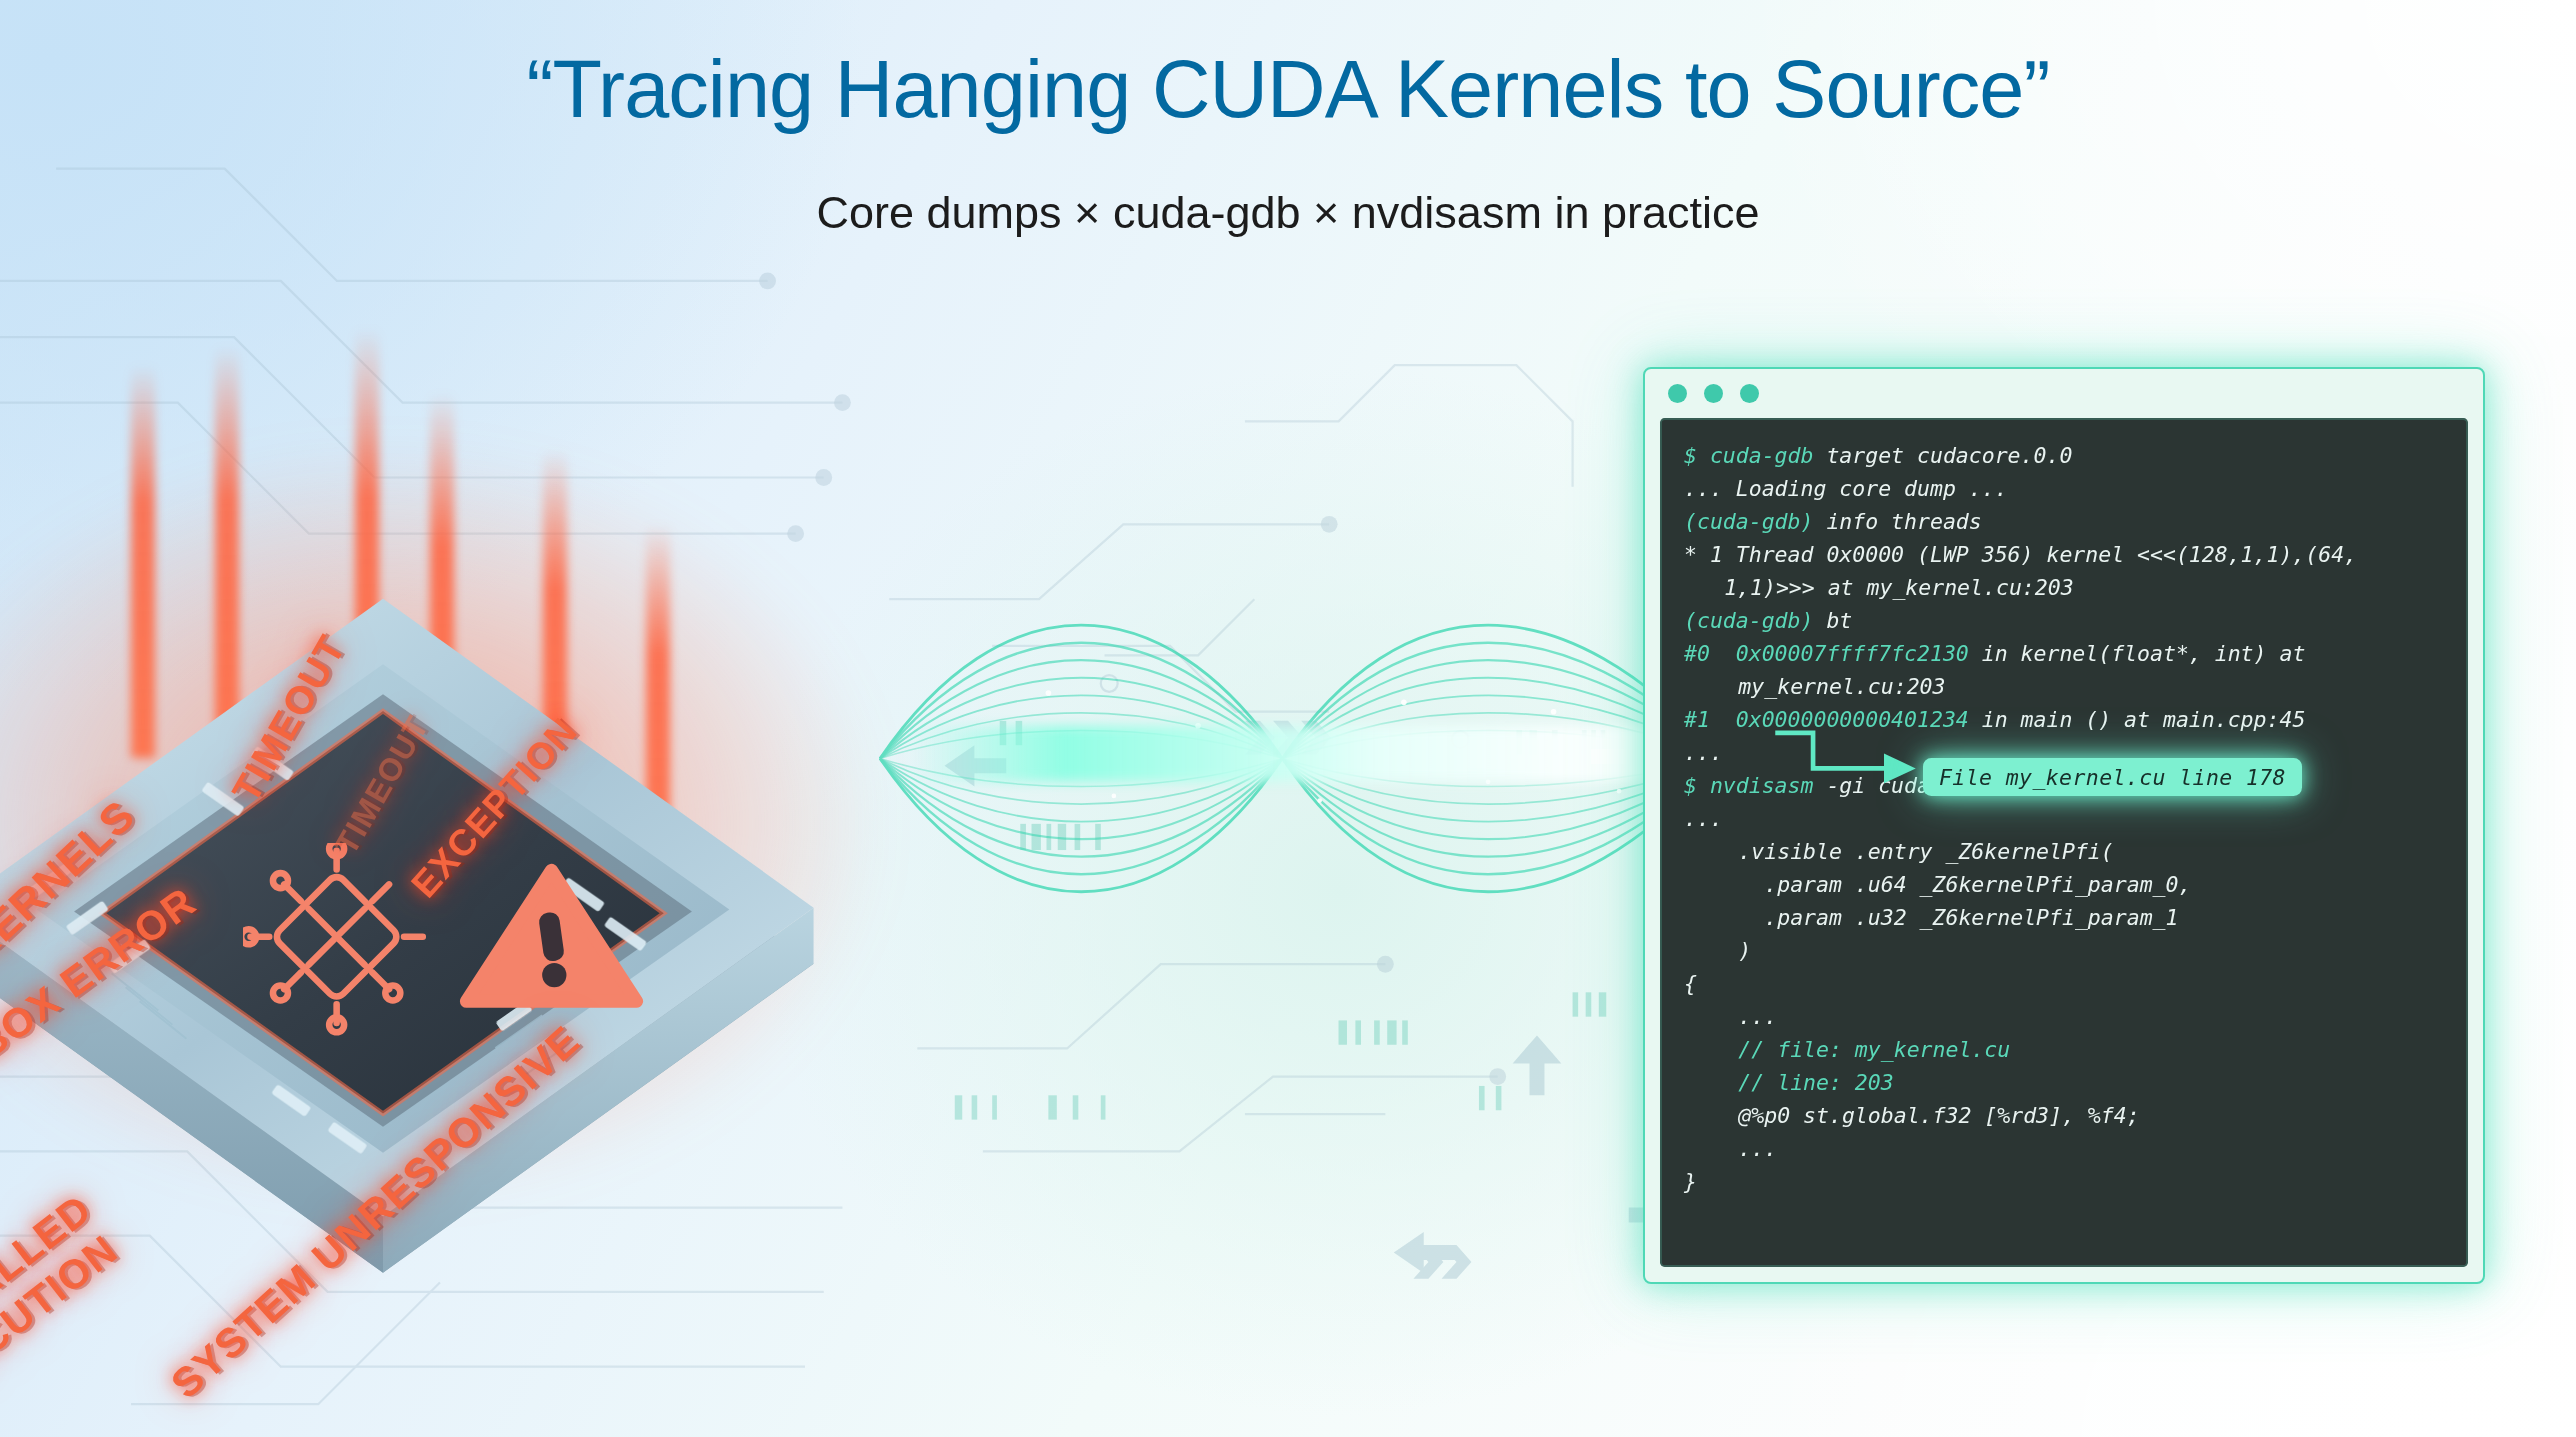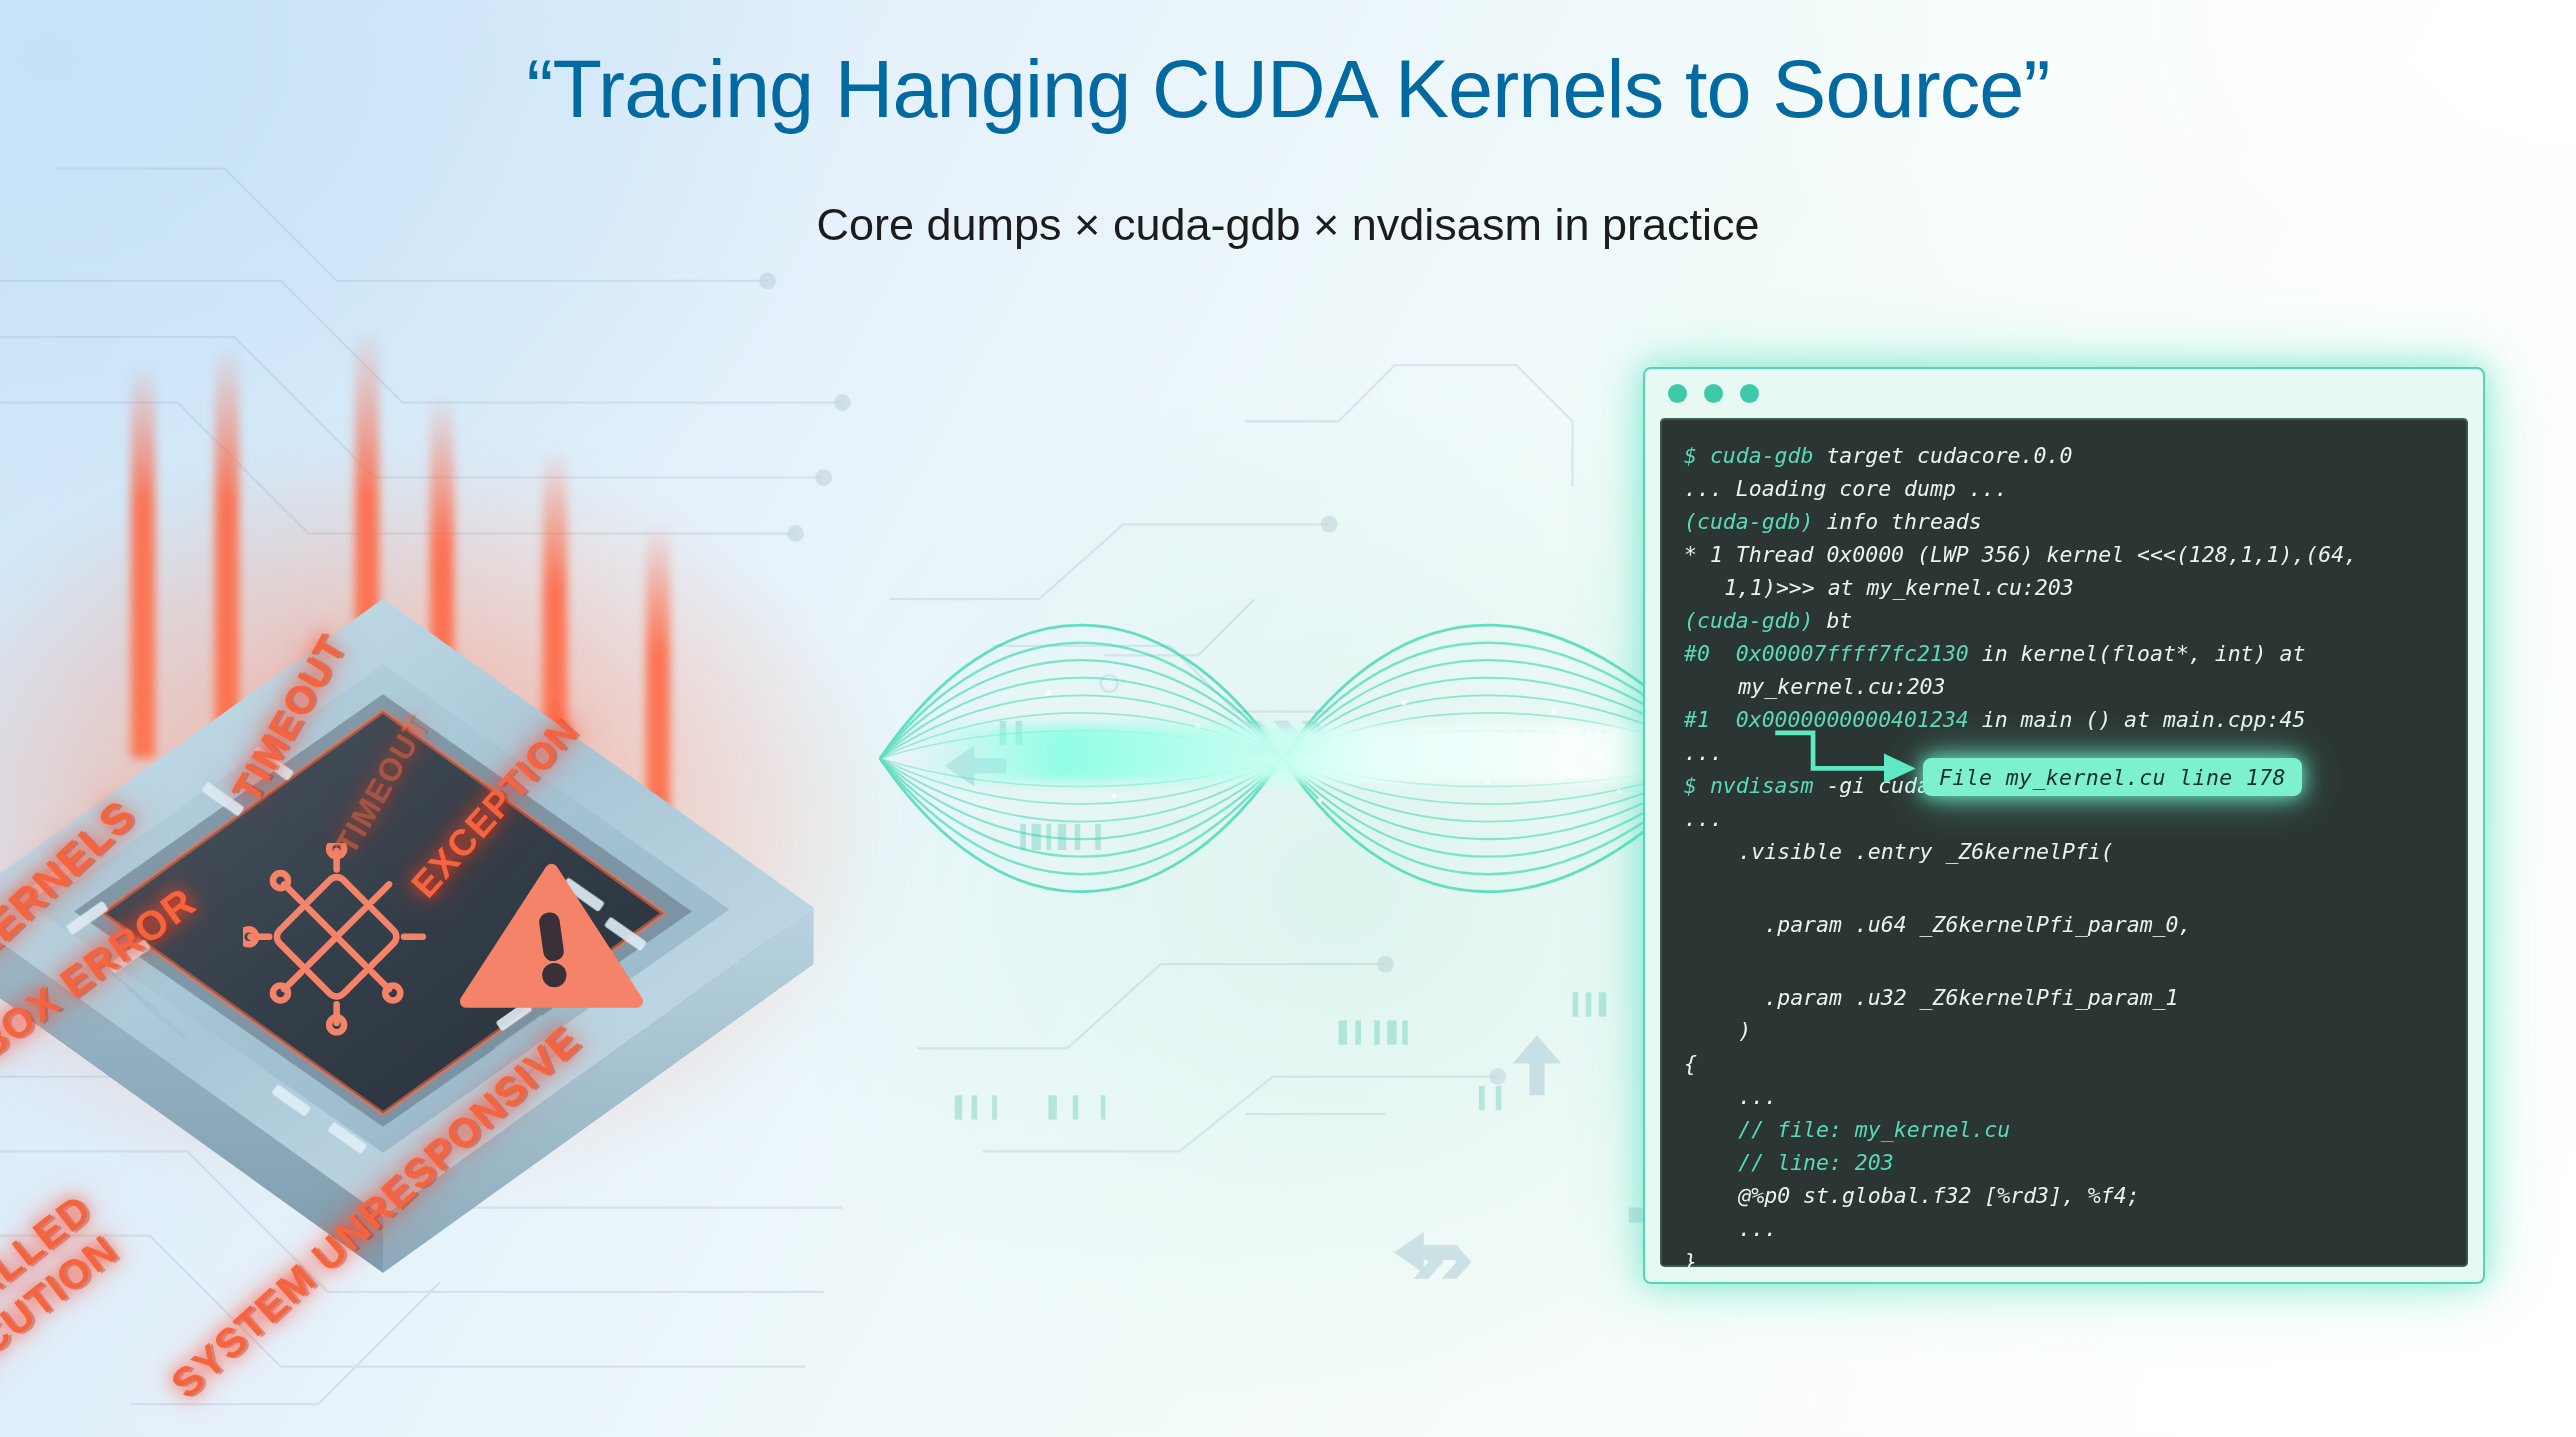--- a/index.html
+++ b/index.html
@@ -70,21 +70,21 @@
   }
   .term-code{
     position:absolute;left:24px;right:13px;top:20.6px;
     font-family:"DejaVu Sans Mono","Liberation Mono",monospace;
     font-size:21.5px;line-height:33px;color:#e9f3f1;white-space:pre-wrap;
   }
   .ln{display:block;}
   .tk{color:#5ad8b8;}
   .ind1{padding-left:3.1ch;}
   .ind2{padding-left:4.2ch;}
-  .ind3{padding-left:6.2ch;margin-top:40px;}
+  .ind3{padding-left:6.2ch;}
 
   
   .badge{
     position:absolute;left:263px;top:340px;
     background:#7df0d0;color:#17302a;border-radius:8.4px;
     padding:6.6px 16px;font-family:"DejaVu Sans Mono","Liberation Mono",monospace;
     font-size:21.5px;letter-spacing:0.4px;white-space:nowrap;
     box-shadow:0 0 19px rgba(110,245,210,.95),0 0 43px rgba(110,245,210,.55);
   }
   .elbow{position:absolute;left:112px;top:309px;width:168px;height:66px;overflow:visible;}
@@ -306,21 +306,21 @@
           <circle cx="790" cy="245" r="2.5"></circle>
       </g>
     </svg>
     <div class="wave-glow"></div>
     <svg style="position:absolute;left:711px;top:157px;width:140px;height:75px" viewBox="0 0 150 80">
       <path d="M0 32 L92 32 L92 10 L146 40 L92 70 L92 48 L0 48 Z" fill="#ffffff"></path>
     </svg>
   </div>
 
   <div style="position: absolute; left: 0px; right: 0px; top: 43px; text-align: center; font-size: 81px; font-weight: 400; color: #0369a1; letter-spacing: -0.9px;">“Tracing Hanging CUDA Kernels to Source”</div>
-  <div style="position: absolute; left: 0px; right: 0px; top: 187px; text-align: center; font-size: 45px; font-weight: 400; color: rgb(28, 28, 28); margin-top: 12px;">Core dumps × cuda-gdb × nvdisasm in practice</div>
+  <div style="position: absolute; left: 0px; right: 0px; top: 187px; text-align: center; font-size: 45px; font-weight: 400; color: rgb(28, 28, 28);">Core dumps × cuda-gdb × nvdisasm in practice</div>
 
   <div class="term">
     <div class="term-bar">
       <span class="dot"></span>
       <span class="dot"></span>
       <span class="dot"></span>
     </div>
     <div class="term-body">
       <div class="term-code" id="termcode"><span class="ln"><span class="tk">$ </span><span class="tk">cuda-gdb</span><span> target cudacore.0.0</span></span><span class="ln"><span>... Loading core dump ...</span></span><span class="ln"><span class="tk">(cuda-gdb)</span><span> info threads</span></span><span class="ln"><span>* 1 Thread 0x0000 (LWP 356) kernel &lt;&lt;&lt;(128,1,1),(64,</span></span><span class="ln ind1"><span>1,1)&gt;&gt;&gt; at my_kernel.cu:203</span></span><span class="ln"><span class="tk">(cuda-gdb)</span><span> bt</span></span><span class="ln"><span class="tk">#0  0x00007ffff7fc2130</span><span> in kernel(float*, int) at</span></span><span class="ln ind2"><span>my_kernel.cu:203</span></span><span class="ln"><span class="tk">#1  0x0000000000401234</span><span> in main () at main.cpp:45</span></span><span class="ln"><span>...</span></span><span class="ln"><span class="tk">$ </span><span class="tk">nvdisasm</span><span> -gi cudacore.0.0</span></span><span class="ln"><span>...</span></span><span class="ln ind2"><span>.visible .entry _Z6kernelPfi(</span></span><span class="ln ind3"><span>.param .u64 _Z6kernelPfi_param_0,</span></span><span class="ln ind3"><span>.param .u32 _Z6kernelPfi_param_1</span></span><span class="ln ind2"><span>)</span></span><span class="ln"><span>{</span></span><span class="ln ind2"><span>...</span></span><span class="ln ind2"><span class="tk">// file: my_kernel.cu</span></span><span class="ln ind2"><span class="tk">// line: 203</span></span><span class="ln ind2"><span>@%p0 st.global.f32 [%rd3], %f4;</span></span><span class="ln ind2"><span>...</span></span><span class="ln"><span>}</span></span></div>
 

